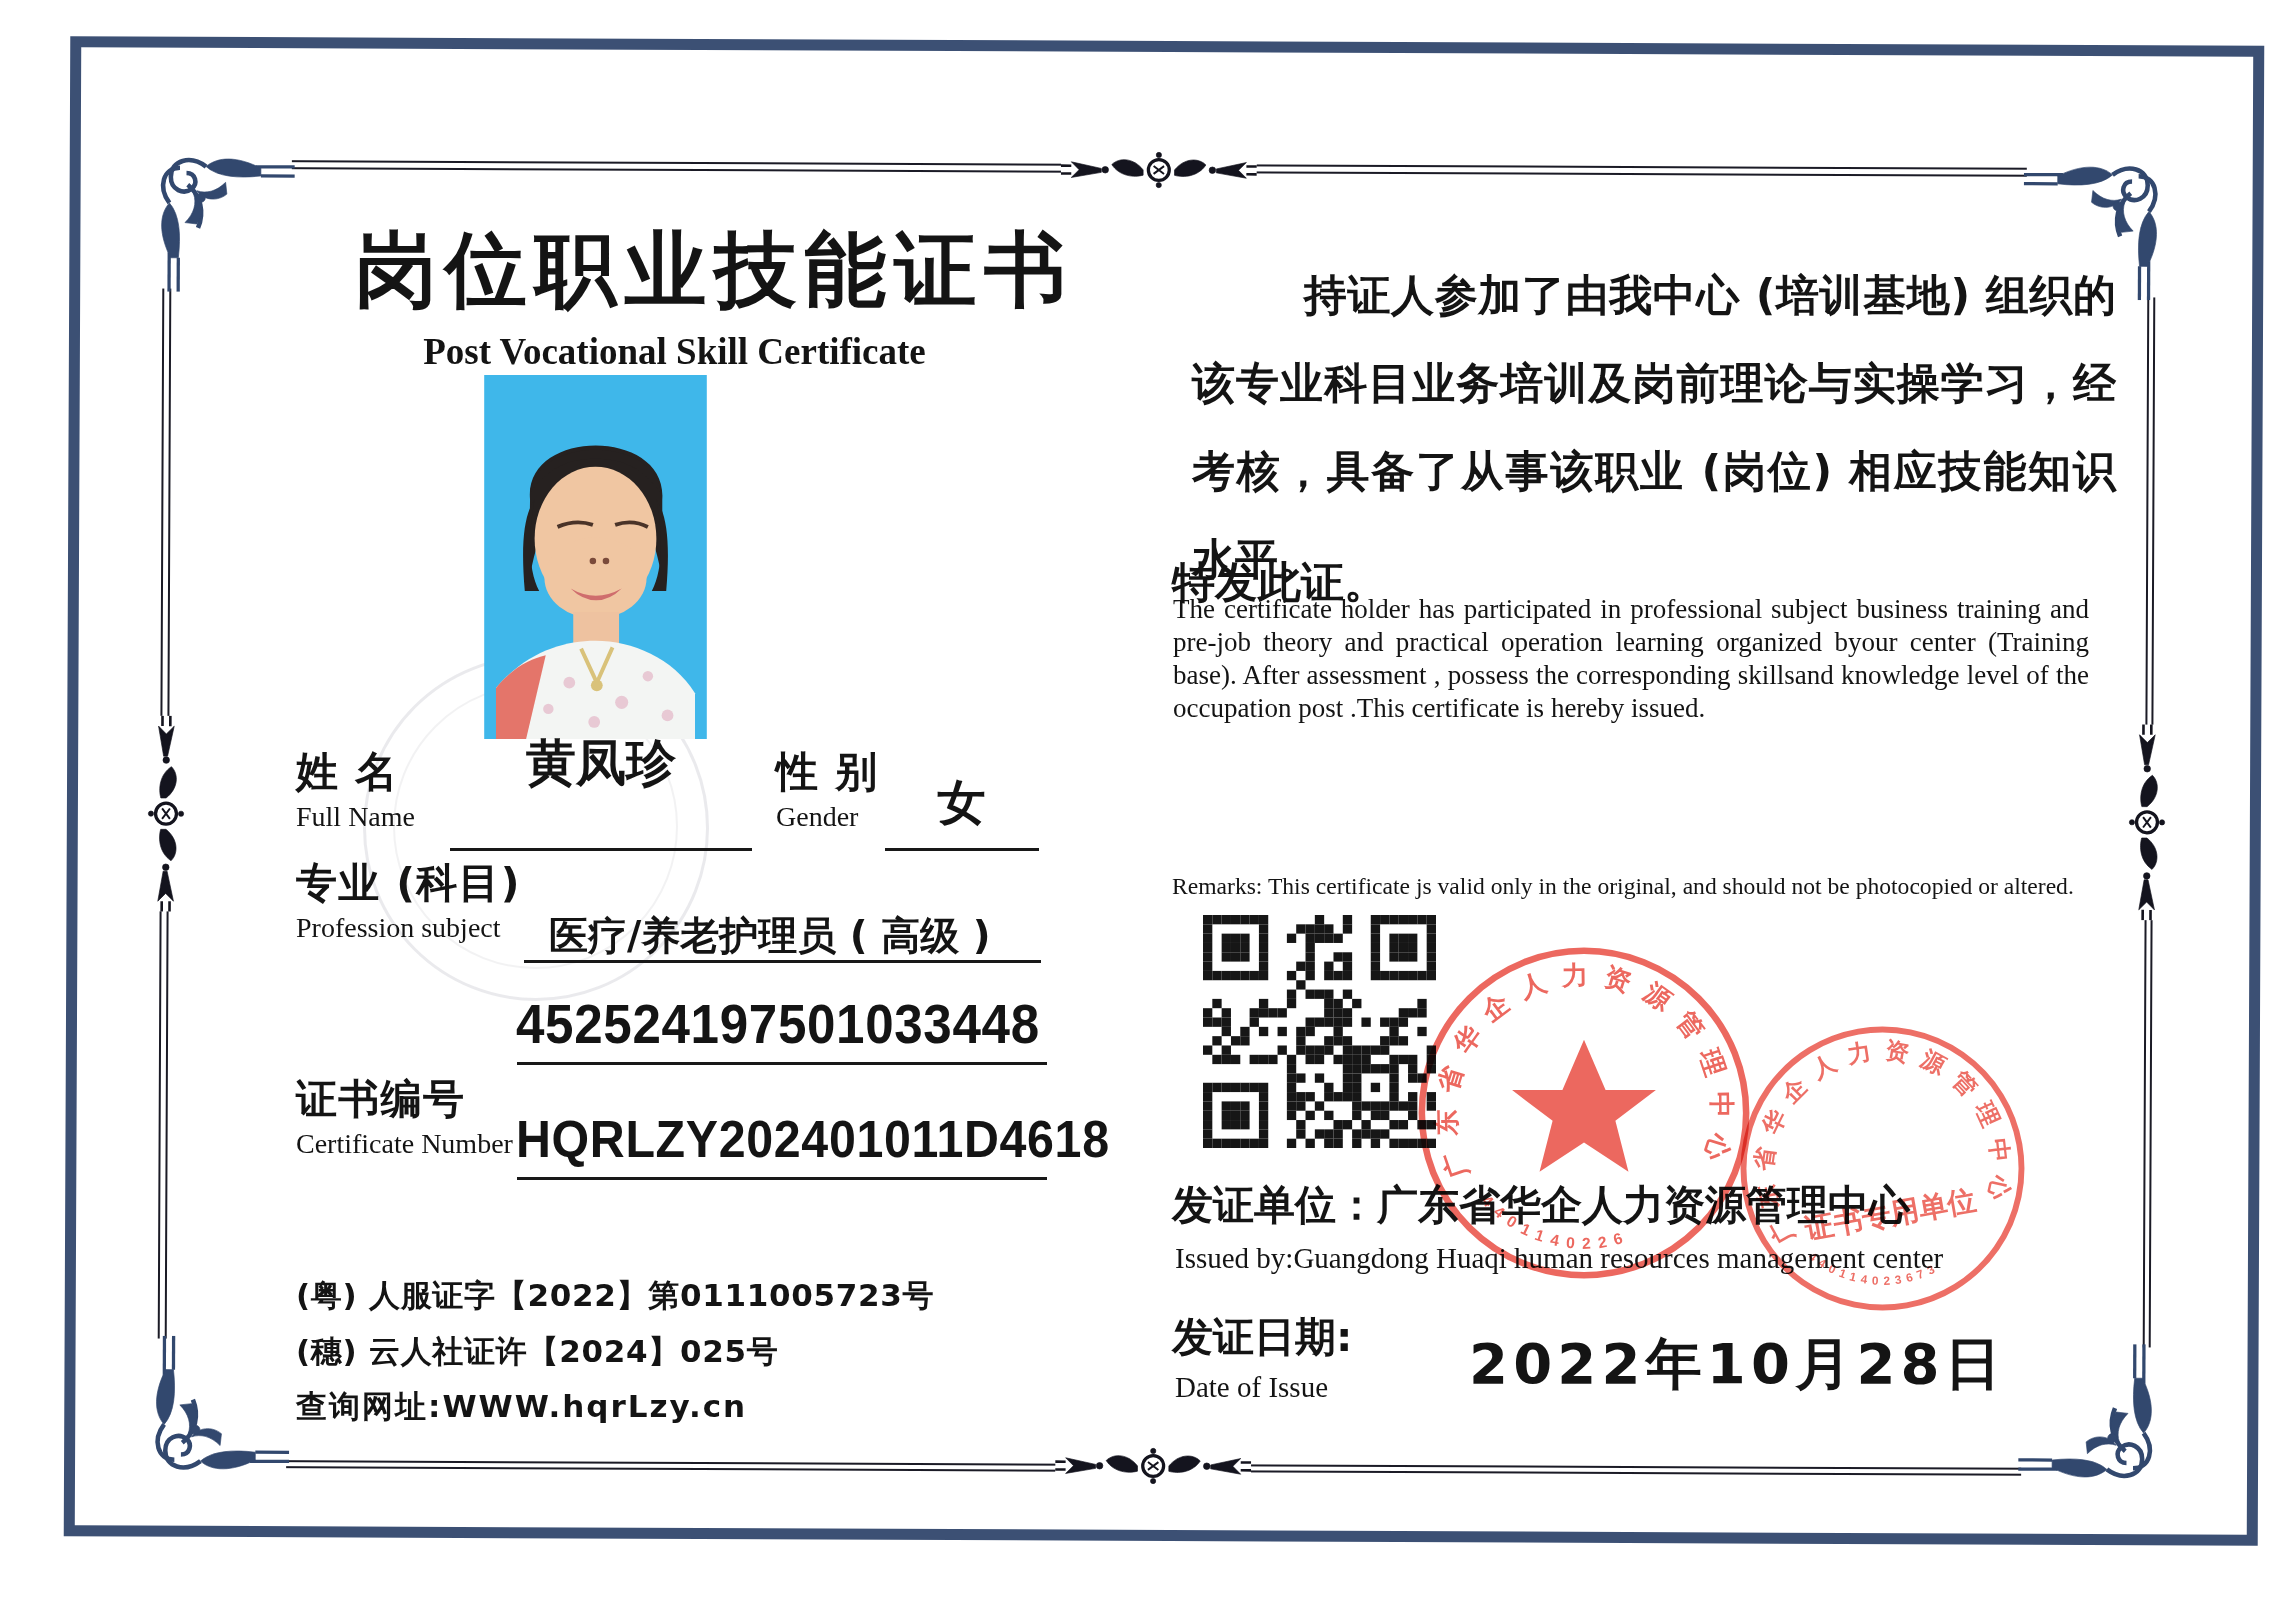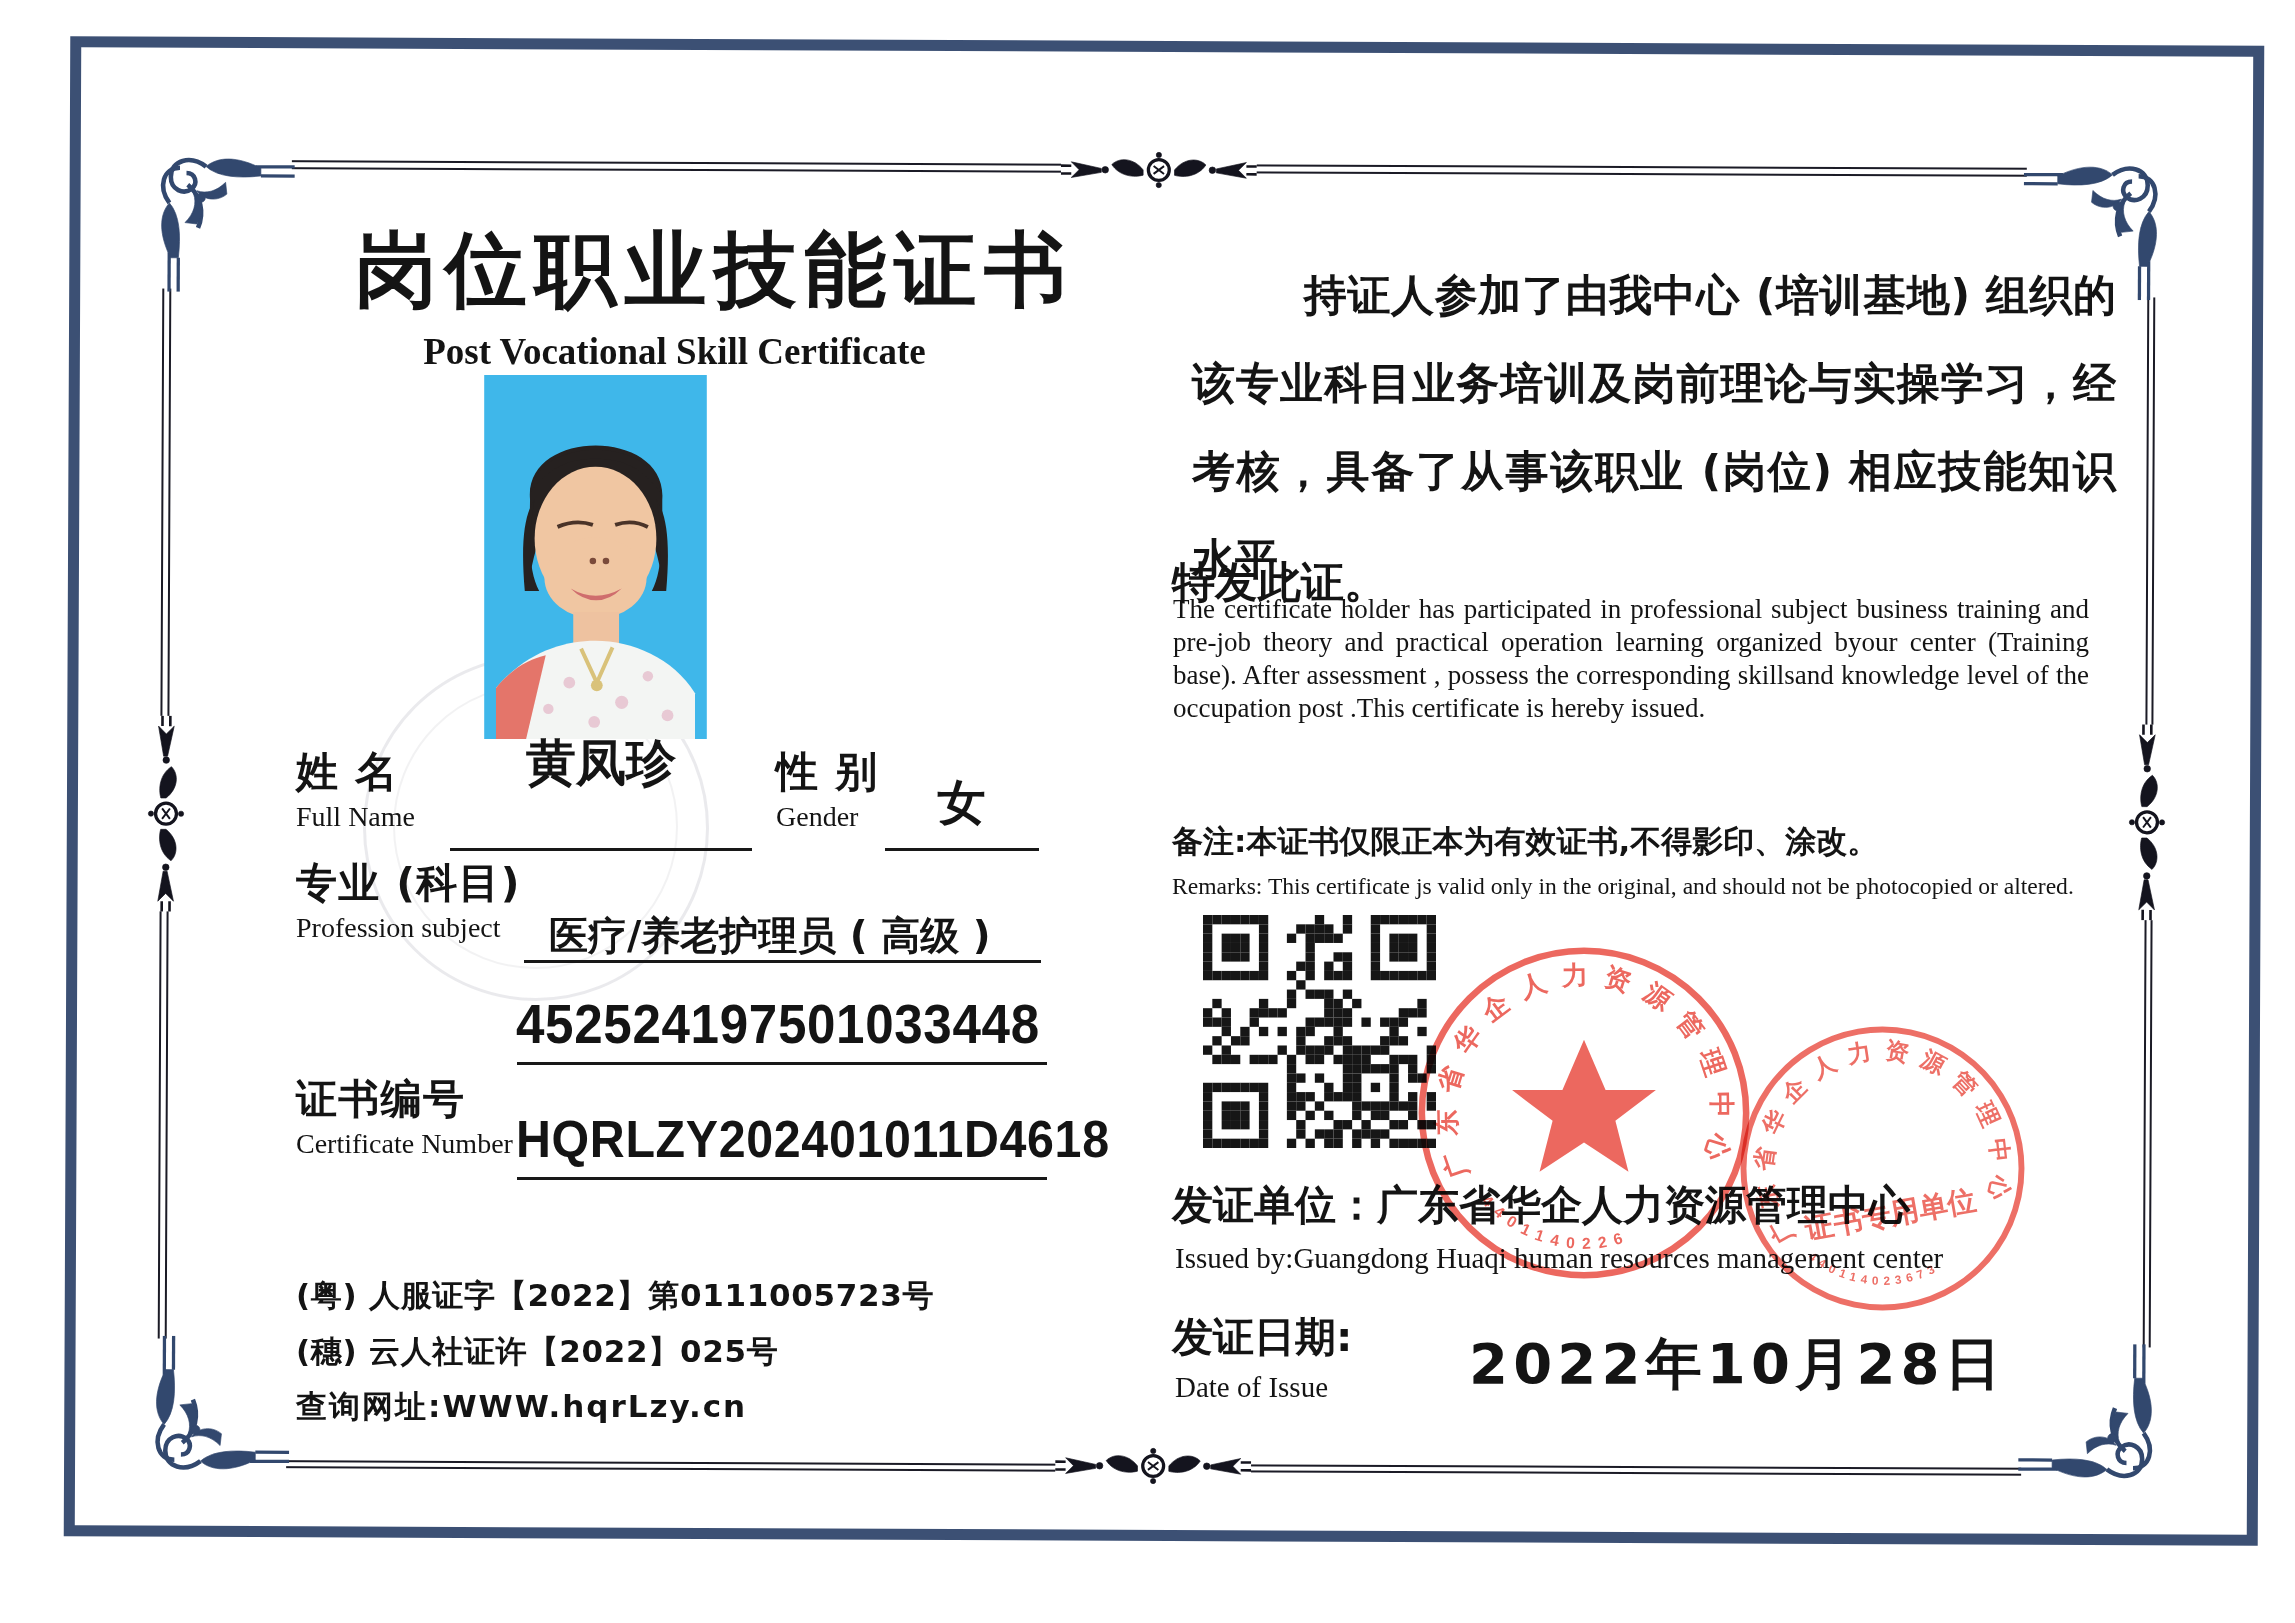--- a/index.html
+++ b/index.html
@@ -254,28 +254,27 @@
   <div class="abs fval-num" style="left:516px;top:992px;">452524197501033448</div>
 
   <div class="abs" style="left:296px;top:1072px;">
     <div class="flabel-zh zh" style="font-size:41px;">证书编号</div>
     <div class="flabel-en ser">Certificate Number</div>
   </div>
   <div class="uline" style="left:517px;top:1177px;width:530px;"></div>
   <div class="abs fval-num" style="left:516px;top:1109px;font-size:52px;">HQRLZY202401011D4618</div>
 
   <div class="abs smline zh" style="left:296px;top:1275px;">(粤) 人服证字【2022】第0111005723号</div>
-  <div class="abs smline zh" style="left:296px;top:1331px;">(穗) 云人社证许【2022】025号</div>
+  <div class="abs smline zh" style="left:296px;top:1331px;">(穗) 云人社证许【2024】025号</div>
   <div class="abs smline zh" style="left:296px;top:1386px;letter-spacing:2px;">查询网址:WWW.hqrLzy.cn</div>
 
   <div class="abs para-zh zh" style="left:1172px;top:251px;width:924px;text-indent:2.6em;margin-left:20px;">持证人参加了由我中心 (培训基地) 组织的该专业科目业务培训及岗前理论与实操学习，经考核，具备了从事该职业 (岗位) 相应技能知识水平。</div>
   <div class="abs para-zh zh" style="left:1172px;top:538px;width:924px;">特发此证。</div>
   <div class="abs para-en ser" style="left:1173px;top:593px;width:916px;">The certificate holder has participated in professional subject business training and pre-job theory and practical operation learning organized byour center (Training base). After assessment , possess the corresponding skillsand knowledge level of the occupation post .This certificate is hereby issued.</div>
 
-  <div class="abs remark-zh zh" style="left:1172px;top:821px;">备注:本证书仅限正本为有效证书,不得影印、涂改。</div>
   <div class="abs remark-en ser" style="left:1172px;top:873px;text-align:right;">Remarks: This certificate js valid only in the original, and should not be photocopied or altered.</div>
 
   <div class="abs" style="left:1203px;top:915px;width:233px;height:233px;">
     <svg width="233" height="233" viewBox="0 0 350 350" fill="#161616">
         <rect x="0" y="0" width="14" height="14"></rect>
         <rect x="14" y="0" width="14" height="14"></rect>
         <rect x="28" y="0" width="14" height="14"></rect>
         <rect x="42" y="0" width="14" height="14"></rect>
         <rect x="56" y="0" width="14" height="14"></rect>
         <rect x="70" y="0" width="14" height="14"></rect>

